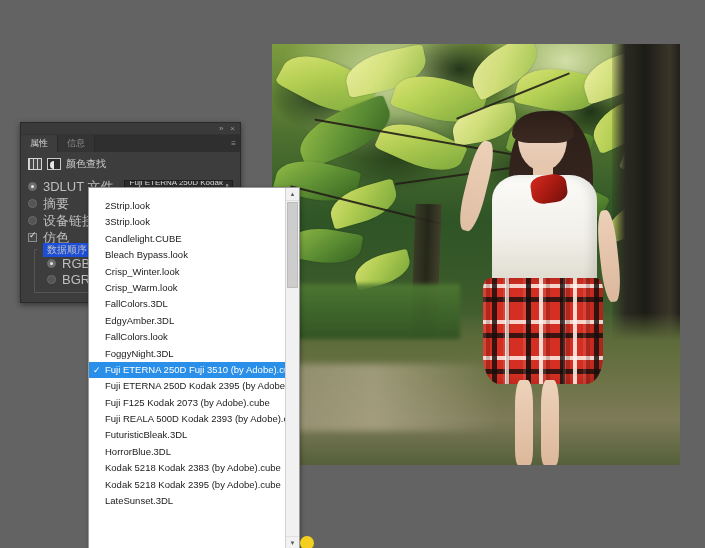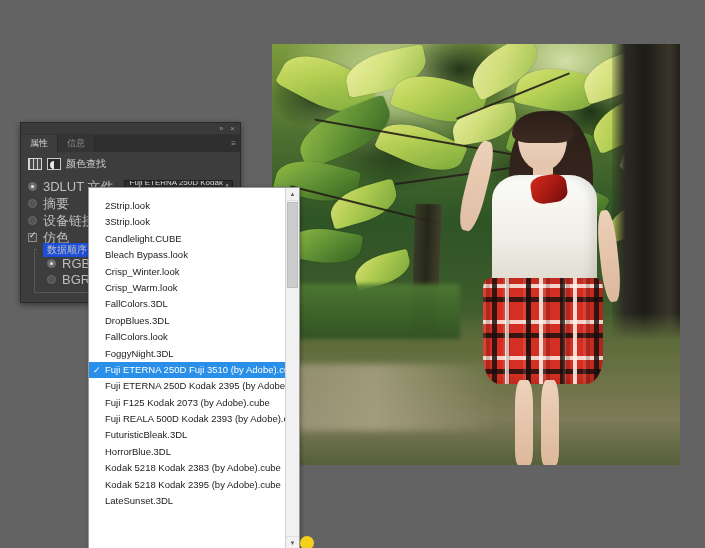--- a/index.html
+++ b/index.html
@@ -507,21 +507,21 @@
 
 <div id="lut-dropdown">
   <div class="lut-list" id="lut-list">
       <div class="lut-item">2Strip.look</div>
       <div class="lut-item">3Strip.look</div>
       <div class="lut-item">Candlelight.CUBE</div>
       <div class="lut-item">Bleach Bypass.look</div>
       <div class="lut-item">Crisp_Winter.look</div>
       <div class="lut-item">Crisp_Warm.look</div>
       <div class="lut-item">FallColors.3DL</div>
-      <div class="lut-item">DropBlues.3DL</div>
+      <div class="lut-item">EdgyAmber.3DL</div>
       <div class="lut-item">FallColors.look</div>
       <div class="lut-item">FoggyNight.3DL</div>
       <div class="lut-item selected">Fuji ETERNA 250D Fuji 3510 (by Adobe).cube</div>
       <div class="lut-item">Fuji ETERNA 250D Kodak 2395 (by Adobe).cube</div>
       <div class="lut-item">Fuji F125 Kodak 2073 (by Adobe).cube</div>
       <div class="lut-item">Fuji REALA 500D Kodak 2393 (by Adobe).cube</div>
       <div class="lut-item">FuturisticBleak.3DL</div>
       <div class="lut-item">HorrorBlue.3DL</div>
       <div class="lut-item">Kodak 5218 Kodak 2383 (by Adobe).cube</div>
       <div class="lut-item">Kodak 5218 Kodak 2395 (by Adobe).cube</div>

